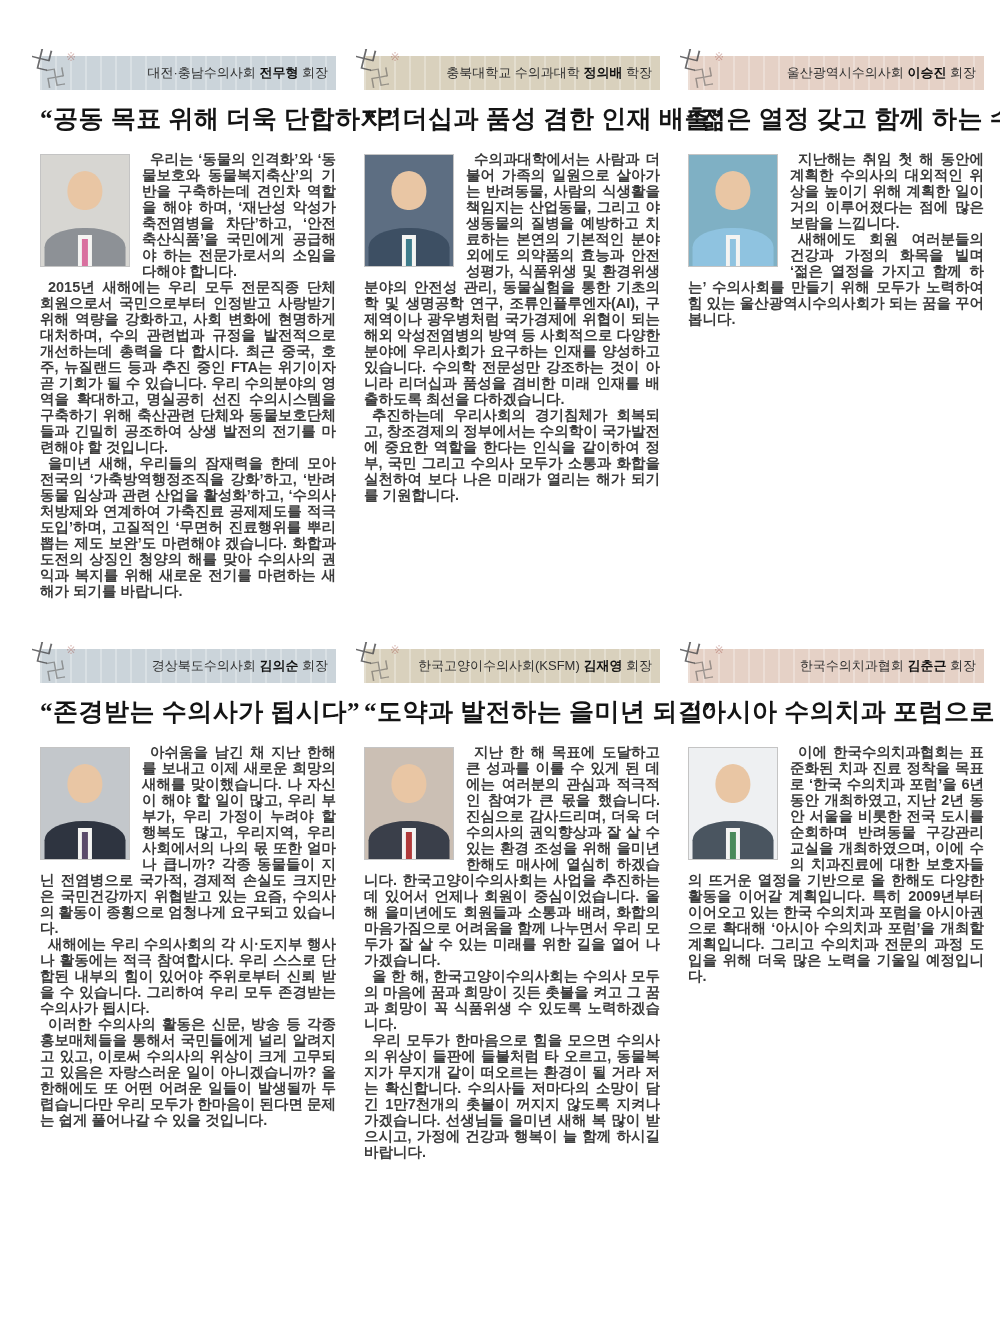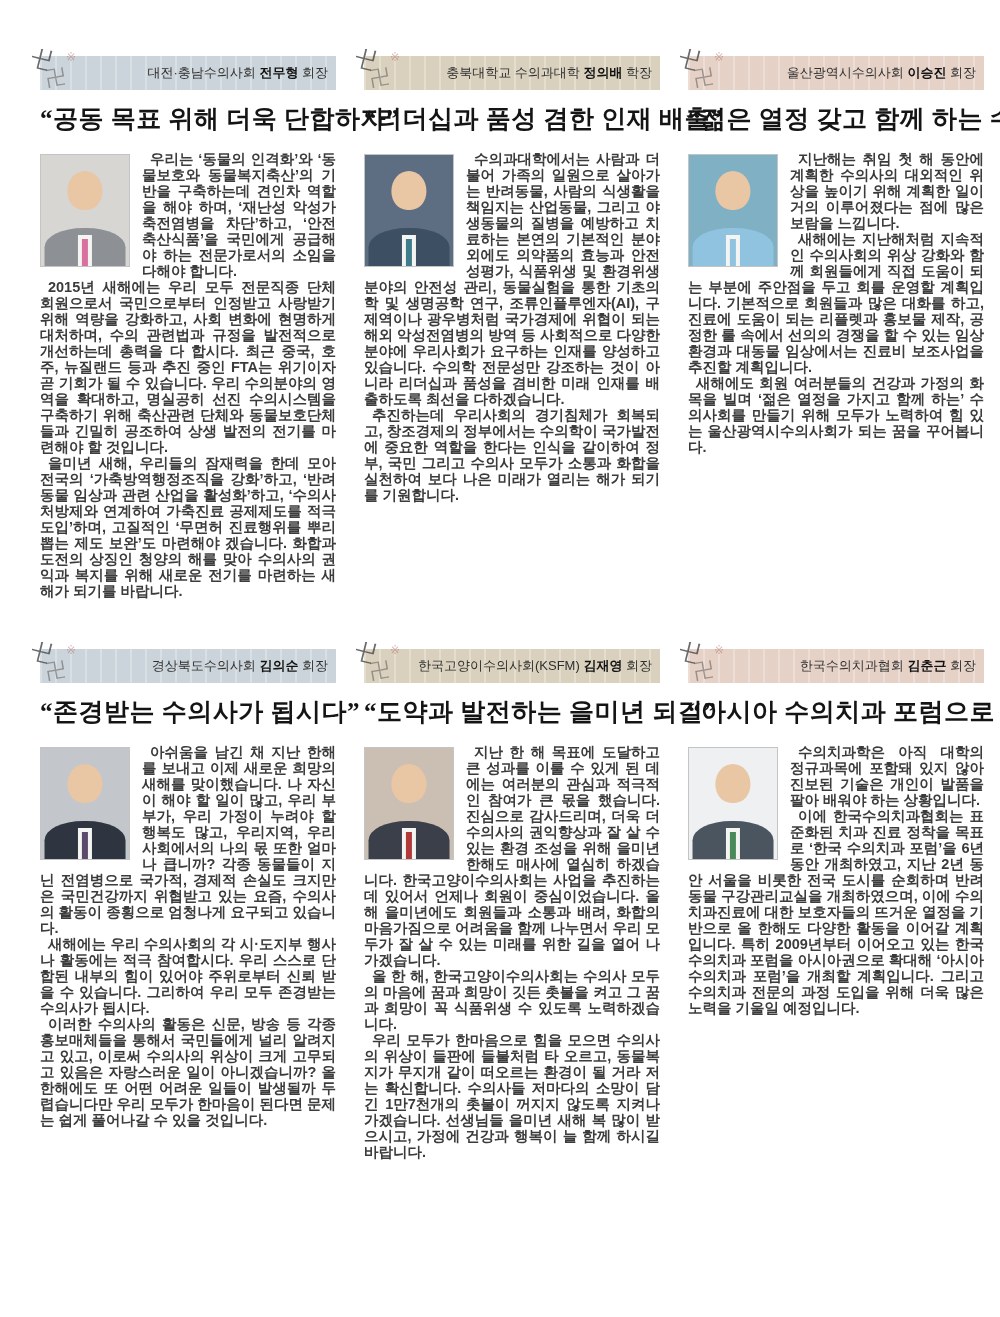--- a/index.html
+++ b/index.html
@@ -137,21 +137,20 @@
       </div>
       <h2 class="headline">“젊은 열정 갖고 함께 하는 수의사회”</h2>
       <div class="body">
         <div class="photo" style="background-color: rgb(127, 176, 196);">
           <span class="p-body" style="background-color: rgb(143, 195, 224);"></span>
           <span class="p-collar"></span>
           <span class="p-tie" style="background-color: rgb(143, 195, 224);"></span>
           <span class="p-head" style="background-color: rgb(233, 198, 164);"></span>
         </div>
         <p>지난해는 취임 첫 해 동안에 계획한 수의사의 대외적인 위상을 높이기 위해 계획한 일이 거의 이루어졌다는 점에 많은 보람을 느낍니다.</p>
-        <p>새해에는 지난해처럼 지속적인 수의사회의 위상 강화와 함께 회원들에게 직접 도움이 되는 부분에 주안점을 두고 회를 운영할 계획입니다. 기본적으로 회원들과 많은 대화를 하고, 진료에 도움이 되는 리플렛과 홍보물 제작, 공정한 룰 속에서 선의의 경쟁을 할 수 있는 임상환경과 대동물 임상에서는 진료비 보조사업을 추진할 계획입니다.</p>
         <p>새해에도 회원 여러분들의 건강과 가정의 화목을 빌며 ‘젊은 열정을 가지고 함께 하는’ 수의사회를 만들기 위해 모두가 노력하여 힘 있는 울산광역시수의사회가 되는 꿈을 꾸어봅니다.</p>
       </div>
     </article>
 
     <article>
       <div class="band" style="background-color: rgb(203, 212, 218);">
         <div class="band-deco">
           <span class="g1">卍</span>
             <span class="g2">卍</span>
             <span class="g3">※</span>
@@ -219,20 +218,19 @@
         </div>
       </div>
       <h2 class="headline">“아시아 수의치과 포럼으로 확대”</h2>
       <div class="body">
         <div class="photo" style="background-color: rgb(238, 240, 242);">
           <span class="p-body" style="background-color: rgb(74, 85, 96);"></span>
           <span class="p-collar"></span>
           <span class="p-tie" style="background-color: rgb(74, 138, 90);"></span>
           <span class="p-head" style="background-color: rgb(233, 198, 164);"></span>
         </div>
-        <p>수의치과학은 아직 대학의 정규과목에 포함돼 있지 않아 진보된 기술은 개인이 발품을 팔아 배워야 하는 상황입니다.</p>
         <p>이에 한국수의치과협회는 표준화된 치과 진료 정착을 목표로 ‘한국 수의치과 포럼’을 6년 동안 개최하였고, 지난 2년 동안 서울을 비롯한 전국 도시를 순회하며 반려동물 구강관리교실을 개최하였으며, 이에 수의 치과진료에 대한 보호자들의 뜨거운 열정을 기반으로 올 한해도 다양한 활동을 이어갈 계획입니다. 특히 2009년부터 이어오고 있는 한국 수의치과 포럼을 아시아권으로 확대해 ‘아시아 수의치과 포럼’을 개최할 계획입니다. 그리고 수의치과 전문의 과정 도입을 위해 더욱 많은 노력을 기울일 예정입니다.</p>
         <p></p>
       </div>
     </article>
 
   </div>
 </div>
 
 </body></html>

